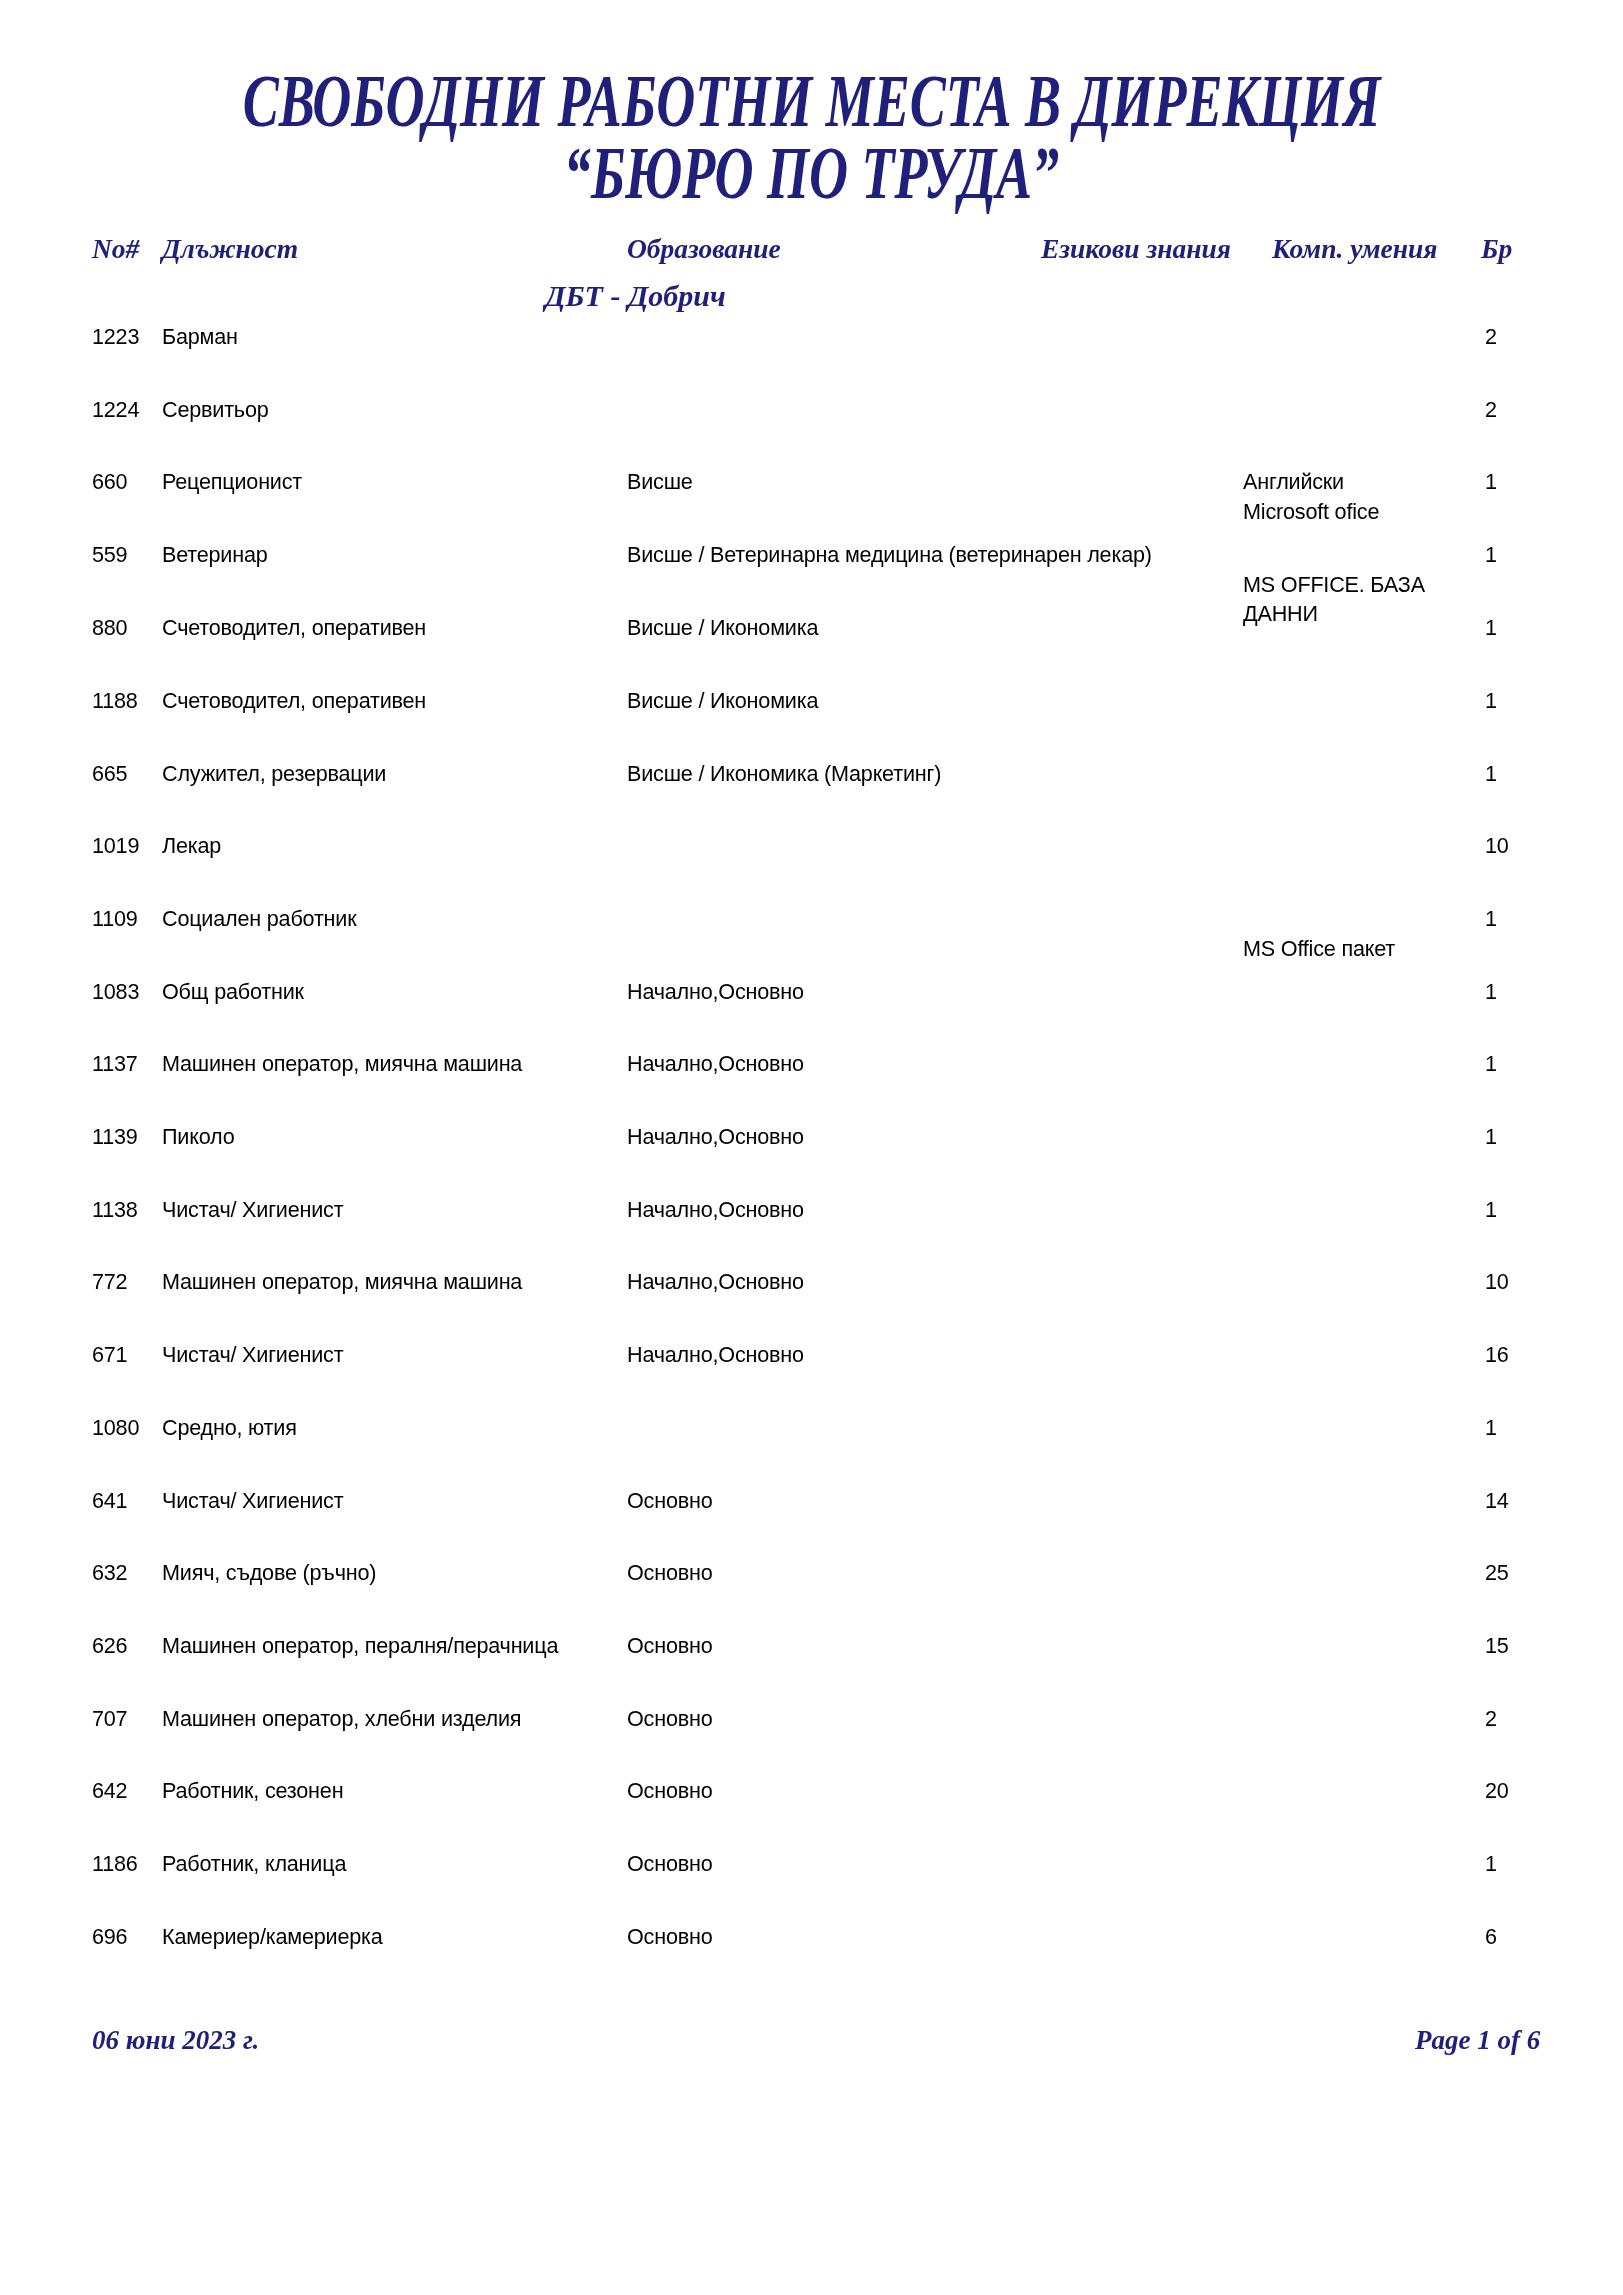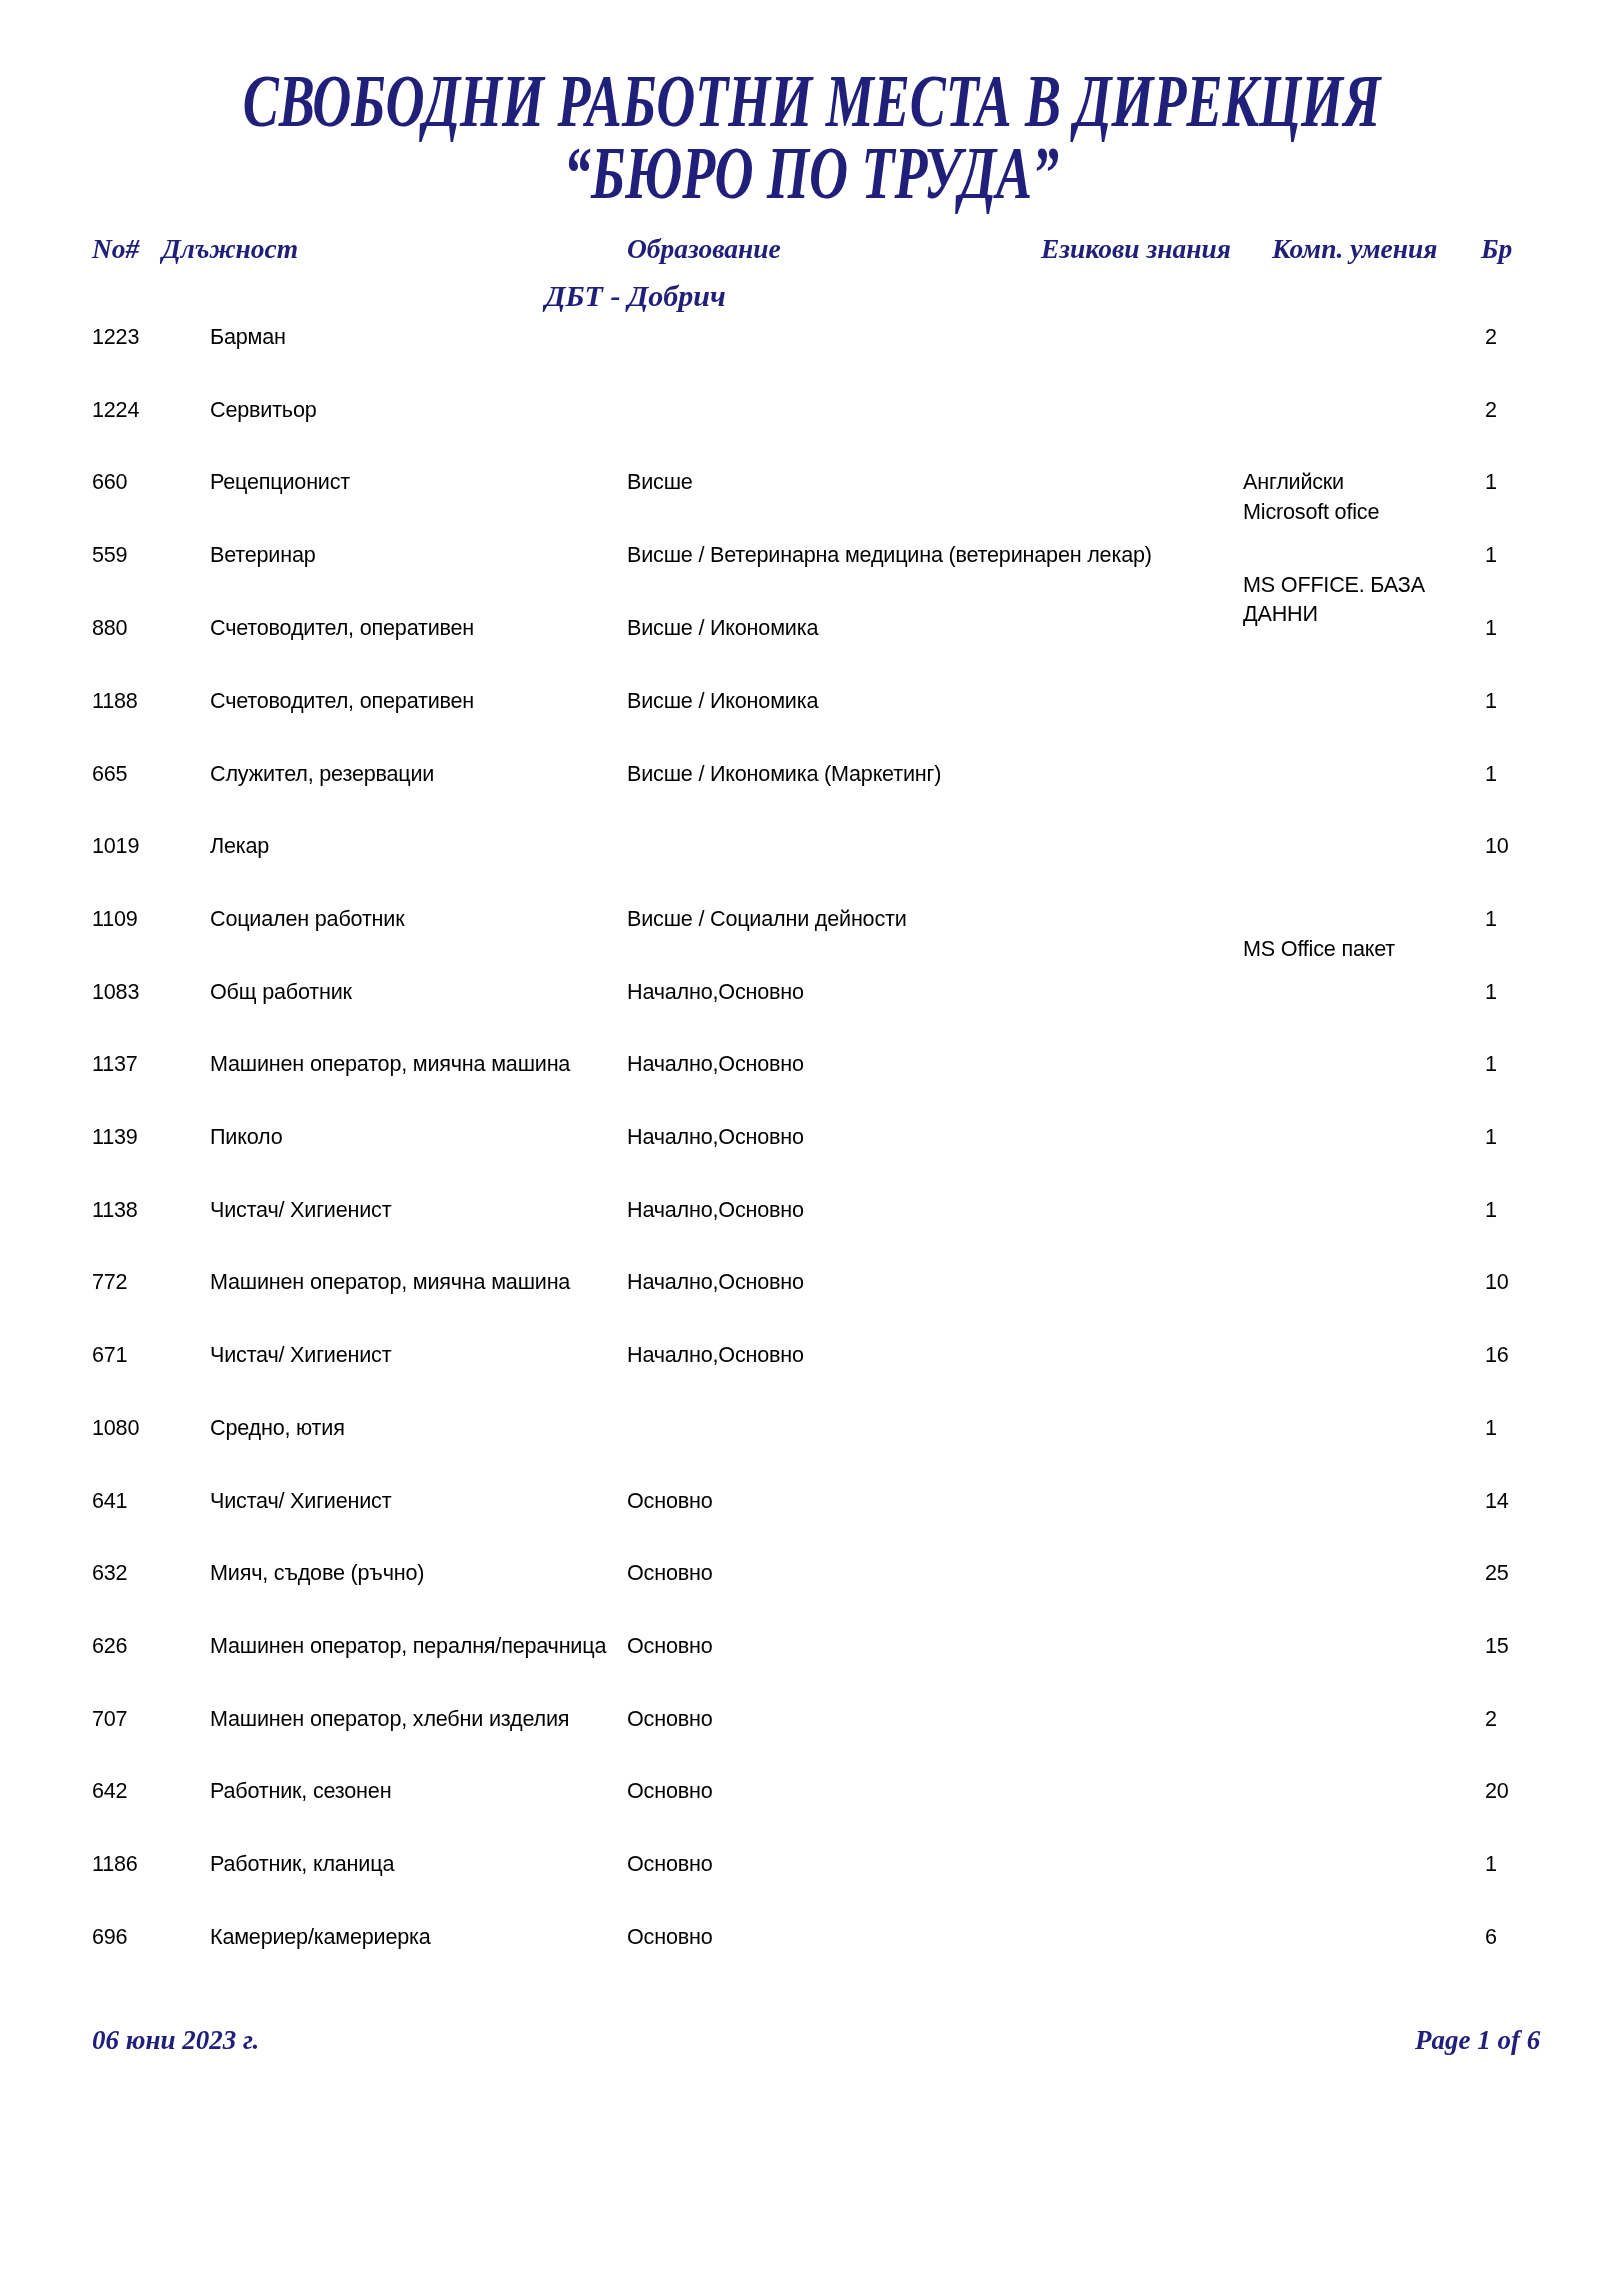--- a/index.html
+++ b/index.html
@@ -52,21 +52,21 @@
   }
   
   .row{position:absolute;left:0;width:1623px;height:73px;}
   .row .cell{
     position:absolute;top:0;
     font-size:21.6px;line-height:29.5px;
     letter-spacing:-0.2px;
     color:#000;
   }
   .c-no{left:92px;width:65px;}
-  .c-pos{left:162px;width:452px;margin-left:48px;}
+  .c-pos{left:162px;width:452px;}
   .c-edu{left:627px;width:583px;}
   .c-skills{left:1231px;width:223px;}
   .c-count{left:1485px;width:59px;}
   .skill-line{position:absolute;left:0;white-space:nowrap;font-size:21.6px;line-height:29.5px;margin-left:12px;}
   
   .footer-date,.footer-page{
     position:absolute;top:2024px;
     font-family:"Liberation Serif",serif;
     font-style:italic;font-weight:bold;
     font-size:27px;line-height:1.2;
@@ -159,21 +159,20 @@
   <div class="row" style="top: 831px;">
     <span class="cell c-no">1019</span>
     <span class="cell c-pos">Лекар</span>
     <span class="cell c-skills"></span>
     <span class="cell c-count">10</span>
   </div>
 
   <div class="row" style="top: 904px;">
     <span class="cell c-no">1109</span>
     <span class="cell c-pos">Социален работник</span>
-    <span class="cell c-edu">Висше / Социални дейности</span>
     <span class="cell c-skills">
           <div class="skill-line" style="top: 29.5px;">MS Office пакет</div>
         </span>
     <span class="cell c-count">1</span>
   </div>
 
   <div class="row" style="top: 977px;">
     <span class="cell c-no">1083</span>
     <span class="cell c-pos">Общ работник</span>
     <span class="cell c-edu">Начално,Основно</span>

